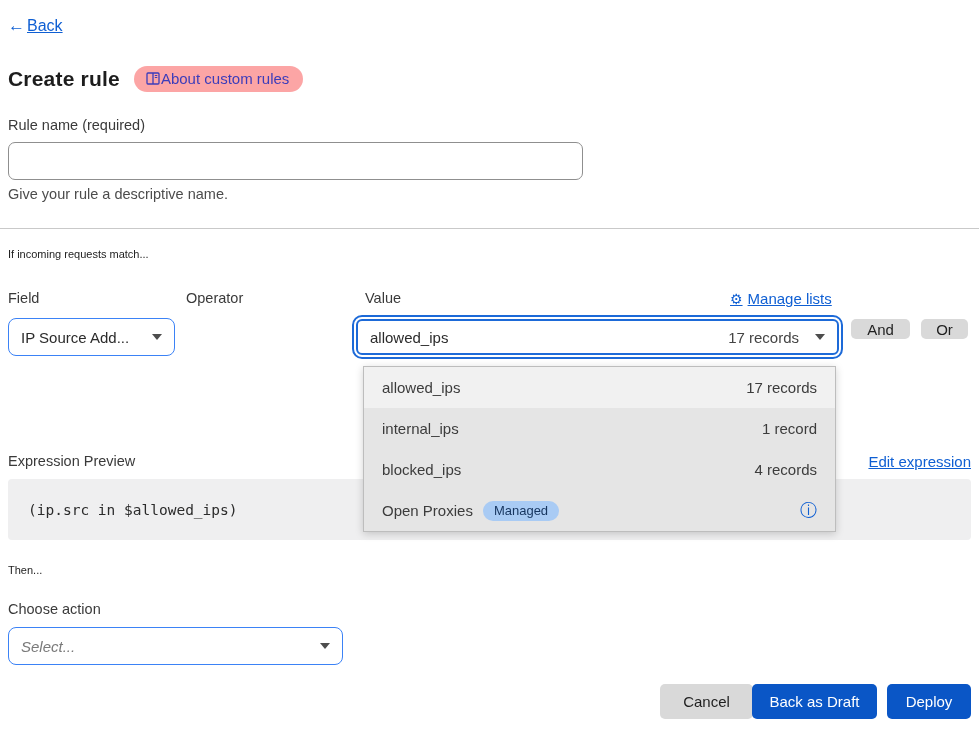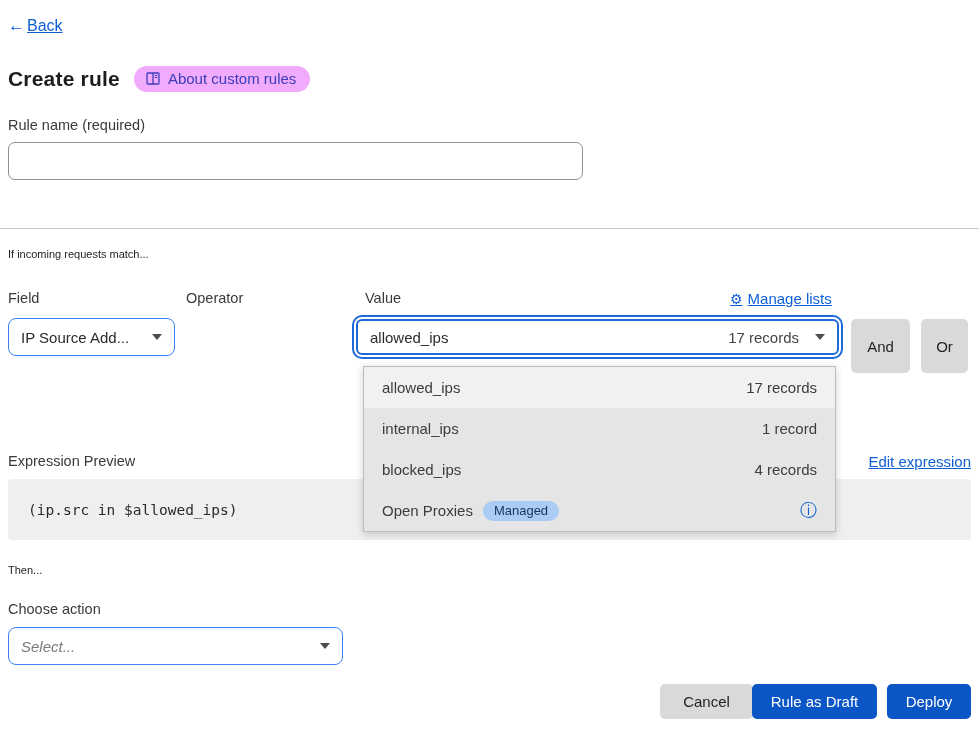--- a/index.html
+++ b/index.html
@@ -14,22 +14,22 @@
   a.link { color: #0f5fd3; text-decoration: underline; cursor: pointer; }
 
   
   .back { position: absolute; left: 8px; top: 16px; font-size: 16px; color: #0f5fd3; }
   .back .arrow { text-decoration: none; margin-right: 2px; font-size: 17px; }
 
   
   .title-row { position: absolute; left: 8px; top: 66px; display: flex; align-items: center; gap: 14px; justify-content: flex-end; }
   .page-title { font-size: 21px; font-weight: 700; color: #1d1d1d; letter-spacing: .2px; }
   .about-badge {
-    display: inline-flex; align-items: center; gap: 8px;
-    background: #f0abfc; color: #3c3cba; border-radius: 14px;
+    display: inline-flex; align-items: center; gap: 1px;
+    background: #fca5a5; color: #3c3cba; border-radius: 14px;
     padding: 4px 14px 5px 12px; font-size: 15px; cursor: pointer; text-decoration: none;
   }
   .book-icon { display: inline-block; width: 14px; height: 13px; position: relative; }
   .book-icon svg { display: block; }
 
   
   .lbl { position: absolute; font-size: 14.5px; color: #3a3a3a; }
   .rule-name-input {
     position: absolute; left: 8px; top: 142px; width: 575px; height: 38px;
     border: 1px solid #8f8f8f; border-radius: 7px; font-size: 15px; padding: 0 12px;
@@ -69,21 +69,21 @@
     width: 100%; height: 100%; border: 2px solid #1d6ad8; border-radius: 6px;
     display: flex; align-items: center; padding: 0 12px; gap: 8px;
   }
   .value-combo-inner input {
     border: none; outline: none; flex: 1 1 auto; font-size: 15px; color: #2b2b2b;
     font-family: "Liberation Sans", sans-serif; background: transparent; min-width: 0;
   }
   .value-records { font-size: 15px; color: #444; white-space: nowrap; }
 
   .gray-btn {
-    position: absolute; height: 54px; background: #d9d9d9; border: none; border-radius: 5px;
+    position: absolute; height: 20px; background: #d9d9d9; border: none; border-radius: 5px;
     font-size: 15px; color: #1f1f1f; cursor: pointer; font-family: "Liberation Sans", sans-serif;
   }
 
   
   .dropdown {
     position: absolute; left: 363px; top: 366px; width: 473px;
     background: #fff; border: 1px solid #bdbdbd; box-shadow: 0 2px 8px rgba(0,0,0,.18);
     z-index: 10;
   }
   .dd-row {
@@ -136,20 +136,21 @@
           <line x1="8.8" y1="3.5" x2="11.3" y2="3.5" stroke="#3c3cba" stroke-width="1"></line>
           <line x1="8.8" y1="5.5" x2="11.3" y2="5.5" stroke="#3c3cba" stroke-width="1"></line>
         </svg>
       </span>
       <span>About custom rules</span>
     </a>
   </div>
 
   <div class="lbl" style="left:8px; top:117px;">Rule name (required)</div>
   <input class="rule-name-input" type="text" value="" style="">
+  <div class="helper">Give your rule a descriptive name.</div>
 
   <div class="divider"></div>
 
   <div class="section-h" style="left:8px; top:248px;">If incoming requests match...</div>
 
   <div class="lbl" style="left:8px; top:290px;">Field</div>
   <div class="lbl" style="left:186px; top:290px;">Operator</div>
   <div class="lbl" style="left:365px; top:290px;">Value</div>
 
   <a class="manage-lists link">
@@ -203,16 +204,16 @@
   </div>
 
   <div class="section-h" style="left:8px; top:564px;">Then...</div>
   <div class="lbl" style="left:8px; top:601px;">Choose action</div>
   <div class="selectbox" style="left:8px; top:627px; width:335px;font-style:italic;">
     <span class="txt placeholder">Select...</span>
     <span class="chev"></span>
   </div>
 
   <button class="gray-btn btn-cancel">Cancel</button>
-  <button class="btn-blue" style="left:752px; width:125px;">Rule as Draft</button>
+  <button class="btn-blue" style="left:752px; width:125px;">Back as Draft</button>
   <button class="btn-blue" style="left:887px; width:84px;">Deploy</button>
 
 </div>
 
 </body></html>

